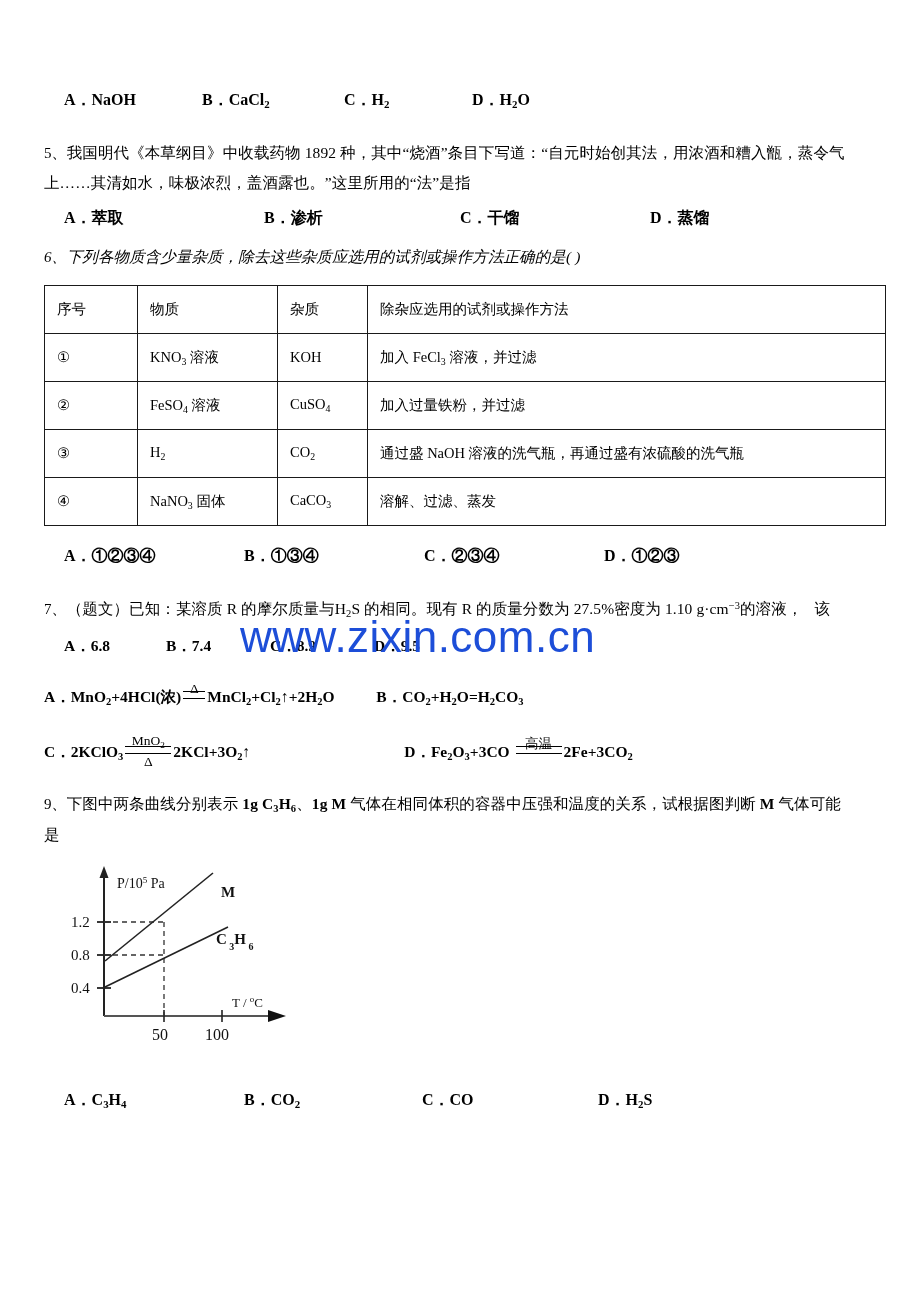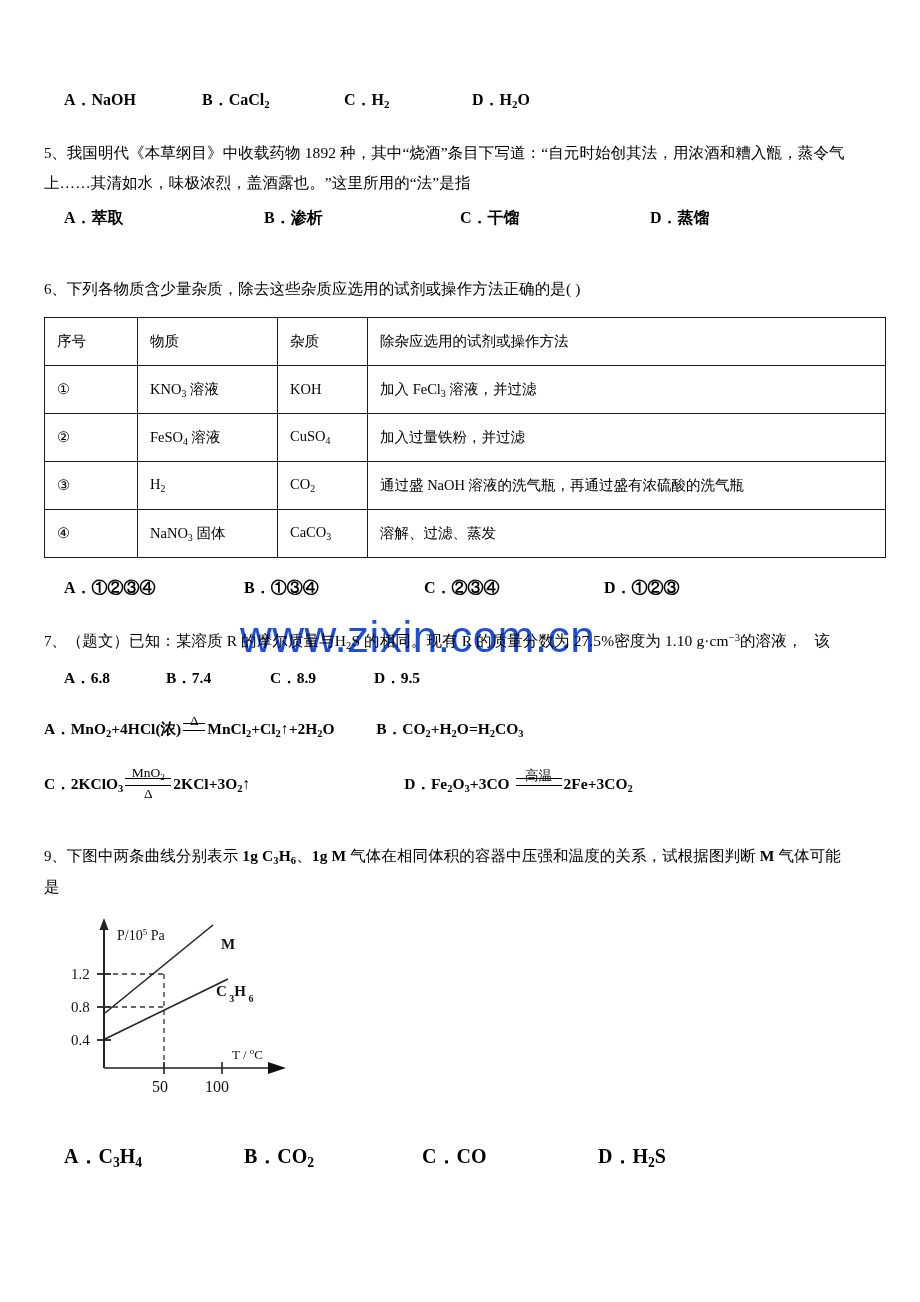--- a/index.html
+++ b/index.html
@@ -62,21 +62,21 @@
 
   
   #q5-stem-1 { margin-top: 22px; }
   #q5-stem-2 { }
   #q5-options { margin-top: 4px; }
   #q5-options .opt:nth-child(1) { width: 180px; }
   #q5-options .opt:nth-child(2) { width: 176px; }
   #q5-options .opt:nth-child(3) { width: 170px; }
 
   
-  #q6-stem { margin-top: 40px; margin-bottom: 12px; }
+  #q6-stem { margin-top: 8px; margin-bottom: 12px; font-style: italic; }
   table.purify {
     border-collapse: collapse;
     width: 841px;
     table-layout: fixed;
     font-size: 14.5px;
     font-family: "Liberation Serif", "DejaVu Serif", serif;
   }
   table.purify td, table.purify th {
     border: 1.3px solid #1a1a1a;
     padding: 11px 10px 11px 12px;
@@ -144,33 +144,33 @@
     height: 6px;
     border-top: 1.4px solid #000;
     border-bottom: 1.4px solid #000;
     vertical-align: 0.18em;
   }
   .rxn.short .dbar { width: 22px; }
   .rxn.wide .dbar { width: 46px; }
   #q8-d-wrap { margin-left: 150px; }
 
   
-  #q9-stem-1 { margin-top: 46px; }
+  #q9-stem-1 { margin-top: 26px; }
   #q9-stem-2 { }
 
   .figure {
     position: relative;
     width: 300px;
     height: 190px;
     margin-top: 14px;
     margin-left: 10px;
   }
   .figure svg { display: block; }
 
-  #q9-options { margin-top: 30px; font-size: 20px; }
+  #q9-options { margin-top: 30px; font-size: 16px; }
   #q9-options .opt:nth-child(1) { width: 160px; }
   #q9-options .opt:nth-child(2) { width: 158px; }
   #q9-options .opt:nth-child(3) { width: 156px; }
 
   
   .watermark {
     position: absolute;
     left: 240px;
     top: 612px;
     font-family: "Liberation Sans", "DejaVu Sans", sans-serif;

